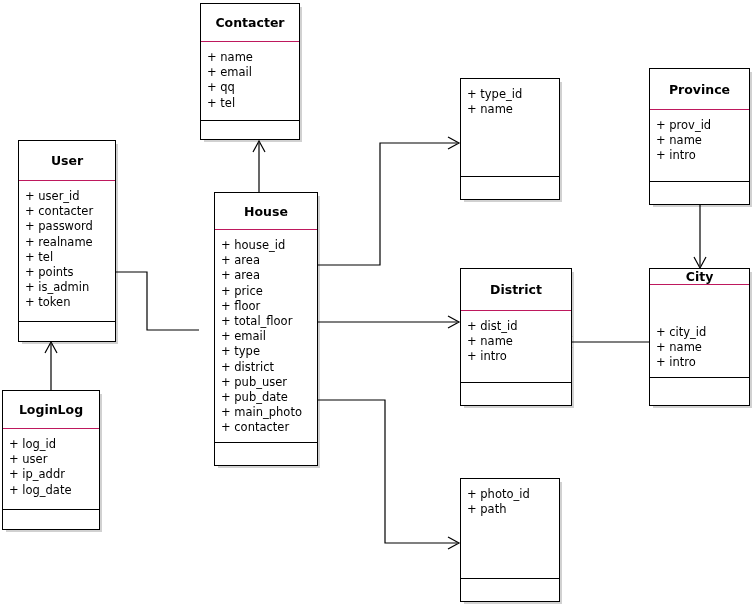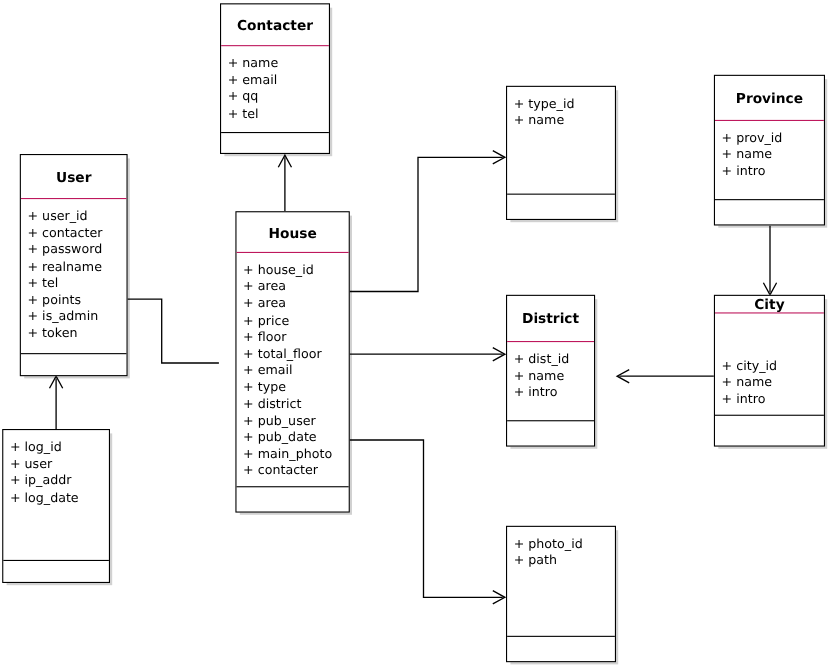--- a/index.html
+++ b/index.html
@@ -148,20 +148,21 @@
       <div class="uml-attr">+ district</div>
       <div class="uml-attr">+ pub_user</div>
       <div class="uml-attr">+ pub_date</div>
       <div class="uml-attr">+ main_photo</div>
       <div class="uml-attr">+ contacter</div>
     </div>
     <div class="uml-ops" style="height:22px;"></div>
   </div>
 
   <div class="uml-class" style="left:2px; top:390px; width:98px; height:140px;">
+    <div class="uml-title" style="height:38px;">LoginLog</div>
     <div class="uml-attrs">
       <div class="uml-attr">+ log_id</div>
       <div class="uml-attr">+ user</div>
       <div class="uml-attr">+ ip_addr</div>
       <div class="uml-attr">+ log_date</div>
     </div>
     <div class="uml-ops" style="height:19px;"></div>
   </div>
 
   <div class="uml-class" style="left:460px; top:78px; width:100px; height:122px;">
@@ -175,21 +176,21 @@
   <div class="uml-class" style="left:649px; top:68px; width:101px; height:137px;">
     <div class="uml-title" style="height:41px;">Province</div>
     <div class="uml-attrs">
       <div class="uml-attr">+ prov_id</div>
       <div class="uml-attr">+ name</div>
       <div class="uml-attr">+ intro</div>
     </div>
     <div class="uml-ops" style="height:22px;"></div>
   </div>
 
-  <div class="uml-class" style="left:460px; top:268px; width:81px; height:138px;">
+  <div class="uml-class" style="left:460px; top:268px; width:112px; height:138px;">
     <div class="uml-title" style="height:42px;">District</div>
     <div class="uml-attrs">
       <div class="uml-attr">+ dist_id</div>
       <div class="uml-attr">+ name</div>
       <div class="uml-attr">+ intro</div>
     </div>
     <div class="uml-ops" style="height:22px;"></div>
   </div>
 
   <div class="uml-class" style="left:649px; top:268px; width:101px; height:138px;gap:32px;">

